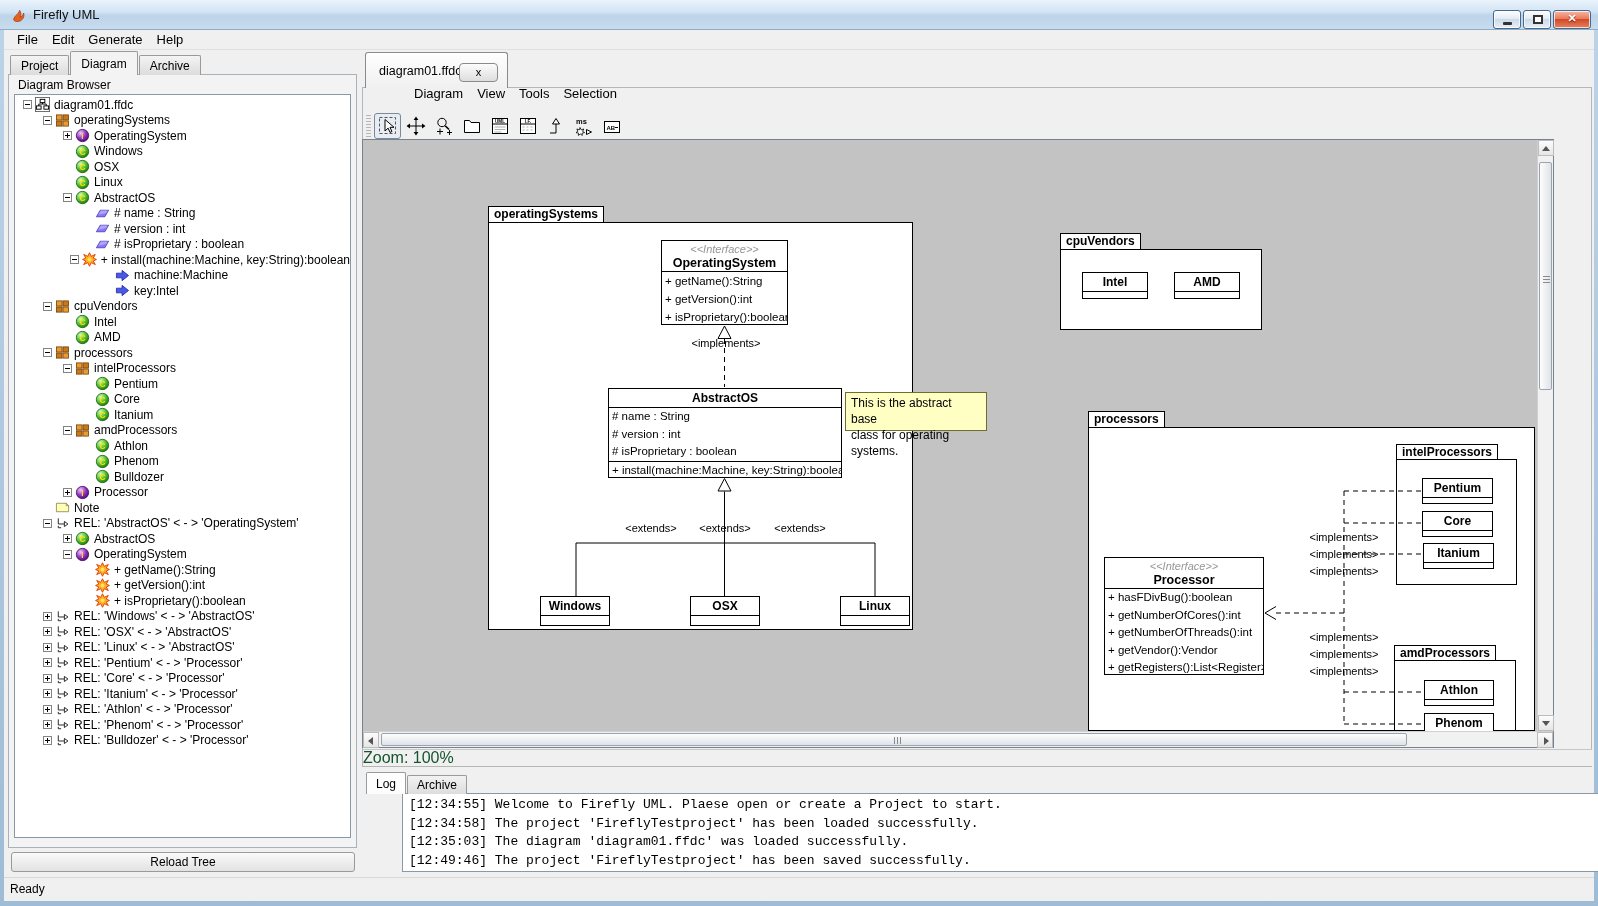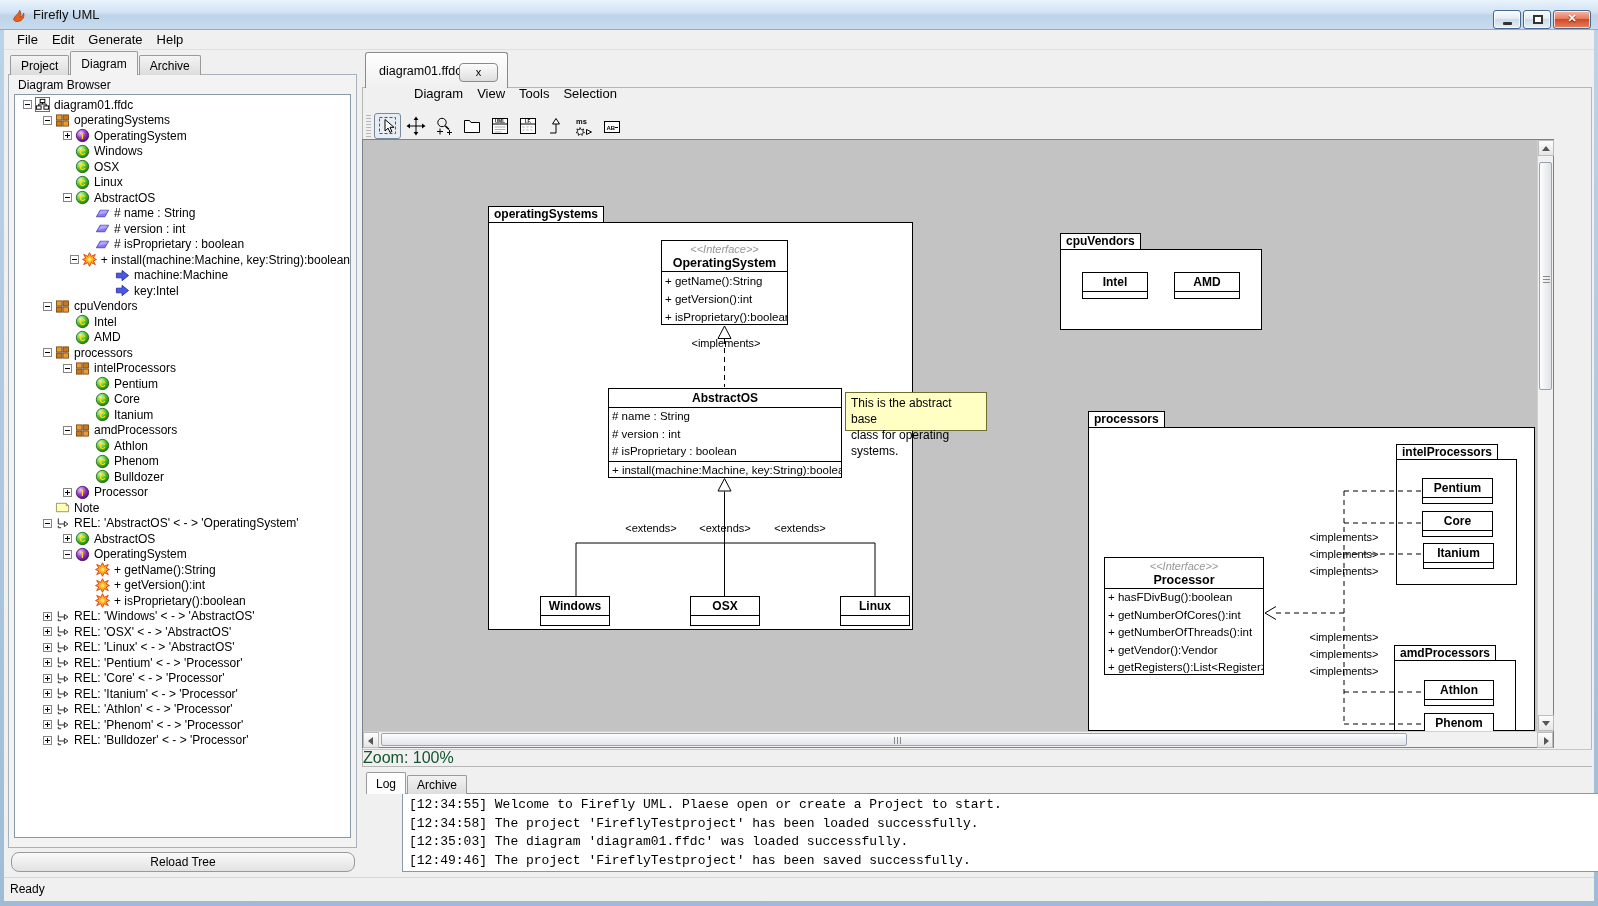--- a/index.html
+++ b/index.html
@@ -36,21 +36,21 @@
   .treebox { position:absolute; left:14px; top:94px; width:337px; height:744px; background:#fff; border:1px solid #8a98a6; overflow:hidden; padding-top:2px; }
   .trow { display:flex; align-items:center; height:15.5px; white-space:nowrap; }
   .tindent { display:inline-block; height:1px; }
   .thandle { width:9px; height:9px; border:1px solid #848484; background:#fff; position:relative; flex:none; margin-right:3px; }
   .thandle::before { content:''; position:absolute; left:1px; right:1px; top:3px; height:1px; background:#000; }
   .thandle.plus::after { content:''; position:absolute; top:1px; bottom:1px; left:3px; width:1px; background:#000; }
   .thandle-gap { width:12px; flex:none; }
   .ticon { width:15px; height:15px; flex:none; margin-right:4px; }
   .ticon svg { display:block; }
   .tlabel { font-size:12px; }
-  .reload-btn { position:absolute; left:11px; top:852px; width:344px; height:20px; border:1px solid #999; border-radius:8px;
+  .reload-btn { position:absolute; left:11px; top:852px; width:344px; height:20px; border:1px solid #999; border-radius:3px;
     background:linear-gradient(#fafafa,#e2e2e2); font-size:12px; text-align:center; line-height:18px; }
 
   
   .doc-tabstrip-line { position:absolute; left:362px; top:87px; width:1230px; height:680px; border:1px solid #b6b6b6; background:#f0f0f0; }
   .doc-tab { position:absolute; left:365px; top:52px; width:143px; height:36px; background:linear-gradient(#fefefe,#f0f0f0);
     border:1px solid #8a8a8a; border-bottom:none; border-radius:3px 3px 0 0; z-index:2; }
   .doc-tab-label { position:absolute; left:13px; top:11px; font-size:12.5px; }
   .doc-tab-close { position:absolute; left:93px; top:10px; width:39px; height:19px; border:1px solid #8a8a8a; border-radius:4px;
     background:linear-gradient(#fcfcfc,#dedede); text-align:center; font-size:11px; line-height:17px; }
   #editor-menu { position:absolute; left:366px; top:84px; height:20px;margin-left:41px; }

